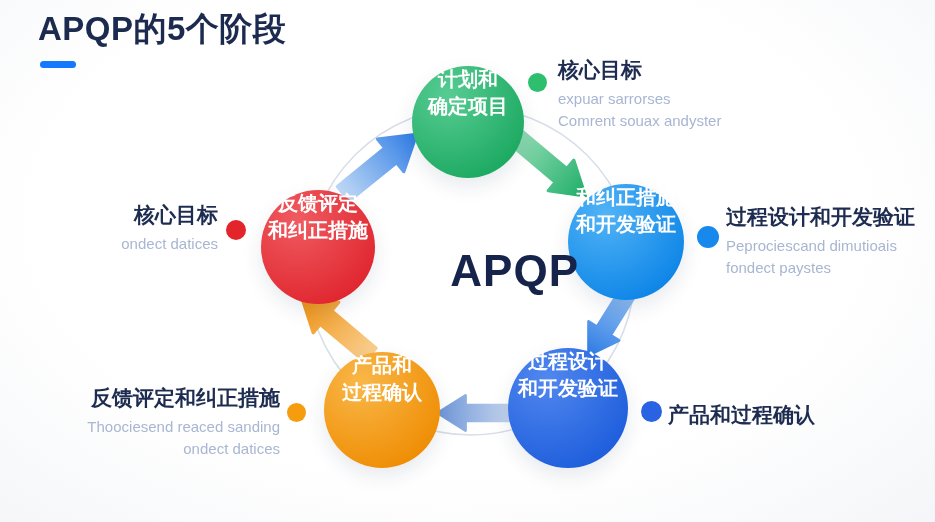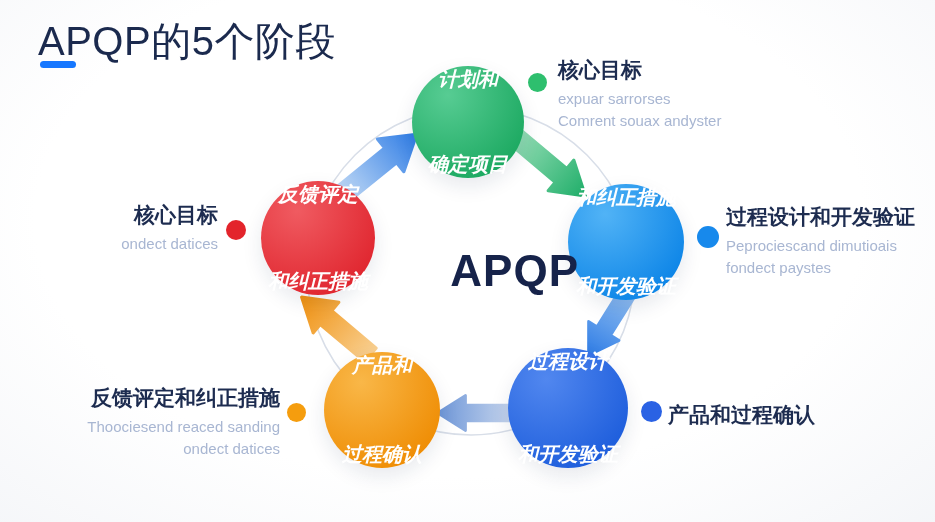--- a/index.html
+++ b/index.html
@@ -8,48 +8,47 @@
     background:#ffffff;
   }
   .stage {
     position:relative;
     width:935px; height:522px;
     overflow:hidden;
     background: radial-gradient(85% 95% at 48% 42%, #ffffff 52%, #f0f2f6 100%);
   }
   
   .page-title {
-    position:absolute; left:38px; top:14px;
-    font-size:40px; font-weight:400; color:#1b2a4e; letter-spacing:0.5px;
+    position:absolute; left:38px; top:7px;
+    font-size:33px; font-weight:700; color:#1b2a4e; letter-spacing:0.5px;
   }
   .title-underline {
     position:absolute; left:40px; top:61px;
     width:36px; height:7px; border-radius:4px; background:#1677ff;
   }
   
   svg.layer { position:absolute; left:0; top:0; }
   
   .node {
     position:absolute; border-radius:50%;
-    display:flex; flex-direction:column; align-items:center; justify-content:space-between;
+    display:flex; flex-direction:column; align-items:center; justify-content:flex-start;
     color:#ffffff; font-weight:700; text-align:center;
     font-size:20px; line-height:1.35;
     box-shadow: 0 8px 20px rgba(20,40,80,0.10);
-    font-style: italic;
   }
   .node-plan       { left:412px; top:66px;  width:112px; height:112px;
     background: radial-gradient(circle at 32% 26%, #57cc93, #1ca961 80%); }
   .node-product    { left:568px; top:184px; width:116px; height:116px;
     background: radial-gradient(circle at 32% 26%, #51b3f6, #0d85e7 80%); }
   .node-process    { left:508px; top:348px; width:120px; height:120px;
     background: radial-gradient(circle at 32% 26%, #5187ef, #1e5edc 80%); }
   .node-validation { left:324px; top:352px; width:116px; height:116px;
     background: radial-gradient(circle at 32% 26%, #f9b748, #ef8d04 80%); }
-  .node-feedback   { left:261px; top:181px; width:114px; height:114px;
-    background: radial-gradient(circle at 32% 26%, #f05b61, #e0262f 80%); gap: 10px; }
+  .node-feedback   { left:261px; top:190px; width:114px; height:114px;
+    background: radial-gradient(circle at 32% 26%, #f05b61, #e0262f 80%); }
   
   .center-label {
     position:absolute; left:379px; top:246px; width:200px;
     text-align:right; font-size:44px; font-weight:800;
     color:#16234a; letter-spacing:1px;
   }
   
   .co { position:absolute; }
   .co .co-heading { font-size:21px; font-weight:700; color:#1d2c50; line-height:1.3; }
   .co .co-sub { font-size:15px; color:#a8b6d2; line-height:1.42; margin-top:5px; }

